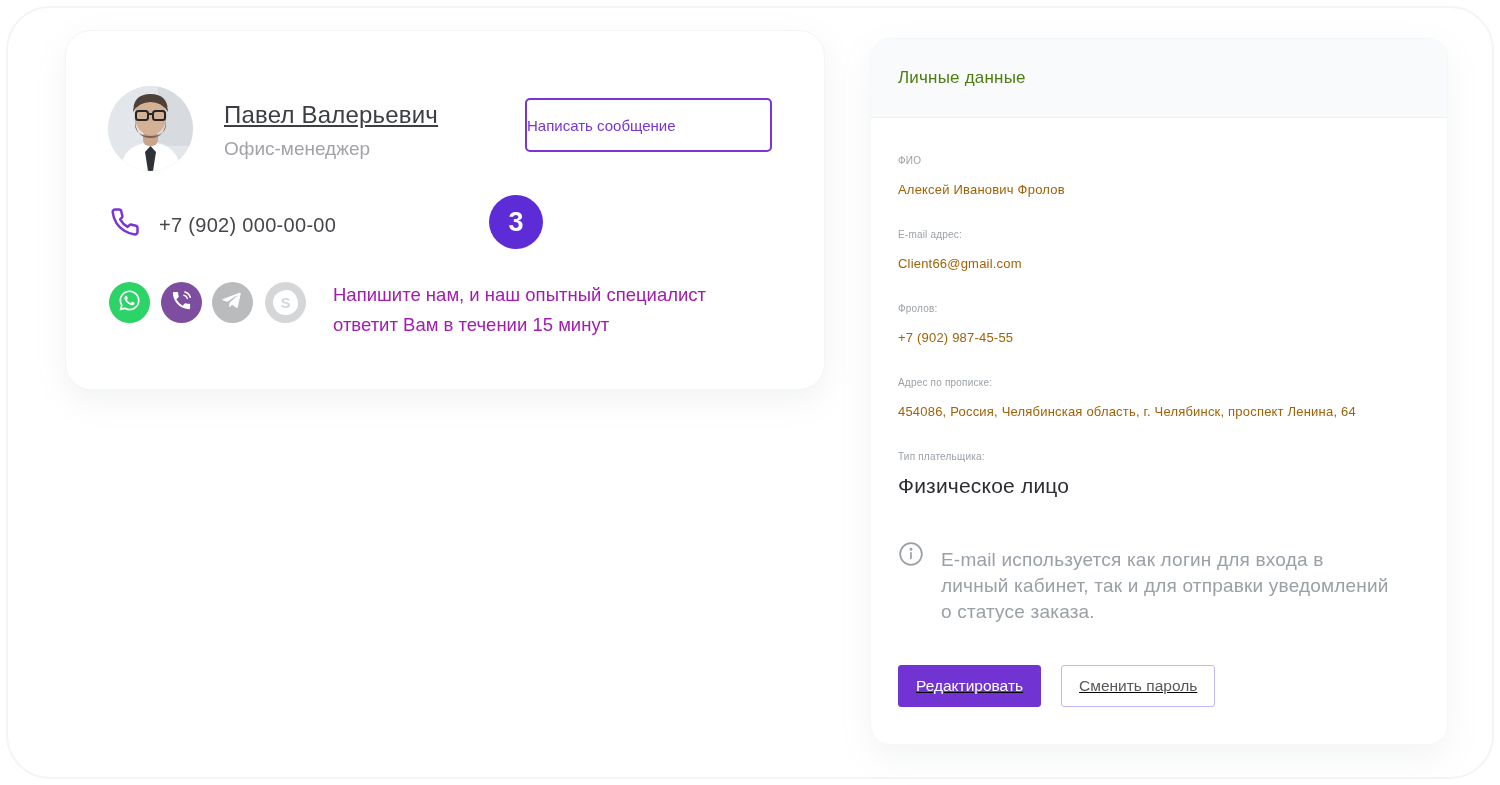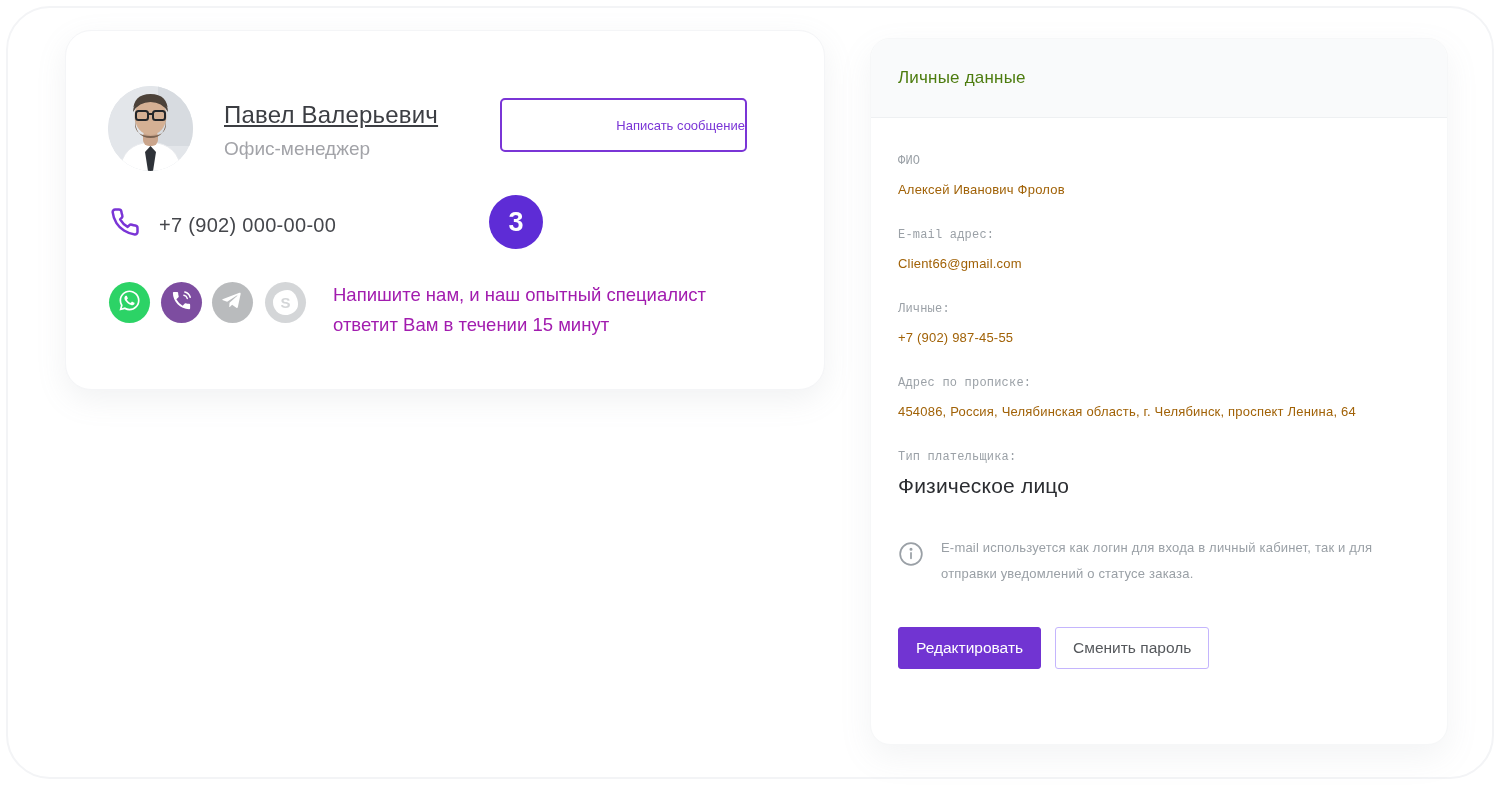--- a/index.html
+++ b/index.html
@@ -14,24 +14,24 @@
     background:#ffffff; border:1px solid #f4f5f7; border-radius:26px;
     box-shadow:0 10px 30px rgba(140,149,159,.12); }
 
   .avatar { position:absolute; left:42px; top:55px; width:85px; height:85px; border-radius:50%;
     overflow:hidden; background:#dfe3e8; }
   .avatar svg { display:block; }
 
   .m-name { position:absolute; left:158px; top:70px; font-size:24px; font-weight:500; color:#3c3e43; letter-spacing:.2px;text-decoration:underline; }
   .m-role { position:absolute; left:158px; top:107px; font-size:19px; color:#a2a3a8; }
 
-  .msg-btn { position:absolute; left:434px; top:67px; width:247px; height:54px;
+  .msg-btn { position:absolute; left:459px; top:67px; width:247px; height:54px;
     background:#ffffff; border:2px solid #7a35d6; border-radius:5px;
-    color:#7a35d6; font-size:13px; font-family:"Liberation Sans", sans-serif;
-    display:flex; align-items:center; justify-content:flex-end; cursor:pointer; }
+    color:#7a35d6; font-size:15px; font-family:"Liberation Sans", sans-serif;
+    display:flex; align-items:center; justify-content:flex-start; cursor:pointer; }
 
   .phone-row-icon { position:absolute; left:44px; top:176px; width:30px; height:30px; }
   .m-phone { position:absolute; left:93px; top:183px; font-size:20px; color:#44464b; letter-spacing:.3px; }
 
   .step-badge { position:absolute; left:423px; top:164px; width:54px; height:54px; border-radius:50%;
     display:flex; align-items:center; justify-content:center;
     color:#ffffff; font-size:27px; font-weight:700; }
 
   .social { position:absolute; top:251px; width:41px; height:41px; border-radius:50%;
     display:flex; align-items:center; justify-content:center; cursor:pointer; }
@@ -51,29 +51,29 @@
   .personal-card { position:absolute; left:870px; top:38px; width:578px; height:707px;
     background:#ffffff; border-radius:20px; border:1px solid #f6f7f8;
     box-shadow:0 12px 32px rgba(140,149,159,.10); overflow:hidden; }
 
   .p-header { height:79px; background:#f9fafb; border-bottom:1px solid #eef0f2;
     display:flex; align-items:center; padding-left:27px; }
   .p-title { font-size:17px; font-weight:500; color:#4d7c0f; letter-spacing:.2px; }
 
   .p-body { padding:33px 28px 0 27px; }
   .field { margin-bottom:22px; }
-  .f-label { font-size:12px; line-height:20px; color:#9ba1a7; margin-bottom:6px; letter-spacing:.2px;font-family:Liberation Mono, monospace; }
+  .f-label { font-size:10px; line-height:20px; color:#9ba1a7; margin-bottom:6px; letter-spacing:.2px; }
   .f-value { font-size:13px; line-height:26px; color:#a16207; letter-spacing:.2px; max-width:515px; }
   .field.last .f-value { font-size:21px; color:#2b2d31; }
 
   .info-note { display:flex; gap:17px; margin-top:36px; align-items:flex-start; }
   .info-ico { flex:0 0 auto; margin-top:6px; }
-  .info-text { font-size:13px; line-height:26px; color:#9aa0a6; max-width:450px; letter-spacing:.2px; }
-
-  .btn-row { display:flex; gap:14px; margin-top:40px; }
+  .info-text { font-size:19px; line-height:26px; color:#9aa0a6; max-width:450px; letter-spacing:.2px;margin-top:12px; }
+
+  .btn-row { display:flex; gap:20px; margin-top:40px;text-decoration:underline; }
   .btn { height:42px; border-radius:3px; font-size:15.5px; font-family:"Liberation Sans", sans-serif;
     display:flex; align-items:center; justify-content:center; cursor:pointer; padding:0 17px; }
   .btn-primary { background:#7134d2; border:1px solid #7134d2; color:#ffffff; }
   .btn-secondary { background:#ffffff; border:1px solid #c4b5fd; color:#55585c; }
 </style>
 </head>
 <body>
 
 <div class="stage">
   <div class="page-frame"></div>
@@ -164,21 +164,21 @@
     <div class="p-body">
       <div class="field">
         <div class="f-label">ФИО</div>
         <div class="f-value">Алексей Иванович Фролов</div>
       </div>
       <div class="field">
         <div class="f-label">E-mail адрес:</div>
         <div class="f-value">Client66@gmail.com</div>
       </div>
       <div class="field">
-        <div class="f-label">Личные:</div>
+        <div class="f-label">Фролов:</div>
         <div class="f-value">+7 (902) 987-45-55</div>
       </div>
       <div class="field">
         <div class="f-label">Адрес по прописке:</div>
         <div class="f-value">454086, Россия, Челябинская область, г. Челябинск, проспект Ленина, 64</div>
       </div>
       <div class="field last">
         <div class="f-label">Тип плательщика:</div>
         <div class="f-value">Физическое лицо</div>
       </div>

